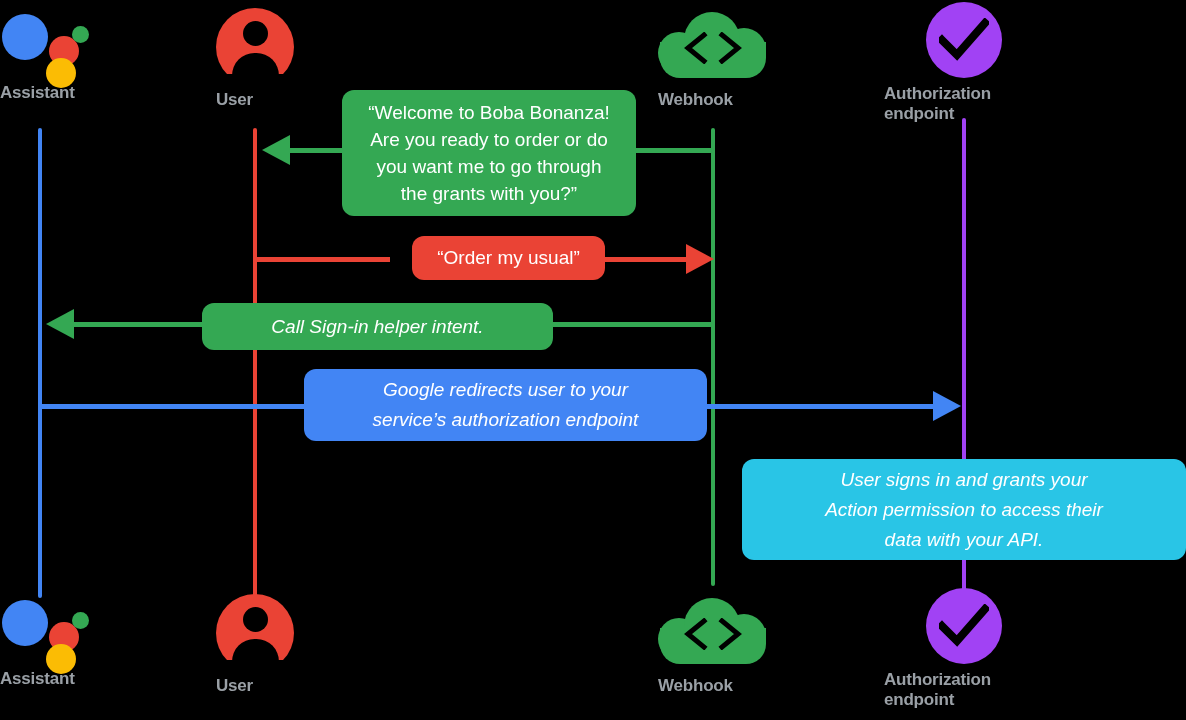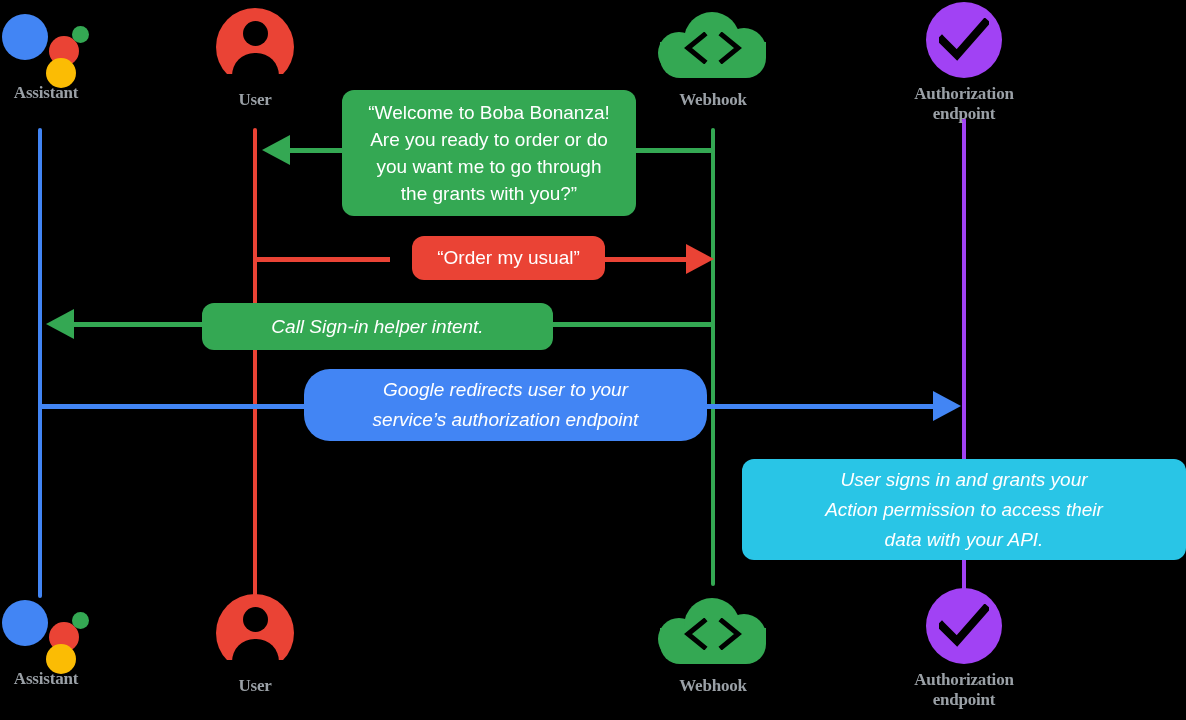--- a/index.html
+++ b/index.html
@@ -6,21 +6,21 @@
   body{
     font-family:"Liberation Sans", sans-serif;
     width:1186px;height:720px;overflow:hidden;
   }
   #stage{position:relative;width:1186px;height:720px;background:#000;}
 
   
   .lifeline{position:absolute;width:4px;border-radius:2px;}
 
   
-  .actor{position:absolute;text-align:center;font-family:Liberation Serif, serif;}
+  .actor{position:absolute;text-align:left;}
   .actor-label{
     color:#9aa0a6;font-weight:bold;font-size:17px;line-height:20px;
     white-space:pre-line;letter-spacing:-0.2px;
   }
   .icon-wrap{position:relative;margin:0 auto;}
 
   
   .assistant-logo{position:relative;width:92px;height:75px;}
   .assistant-logo i{position:absolute;border-radius:50%;display:block;}
   .dot-blue  {width:46px;height:46px;left:2px;  top:6px;  background:#4285F4;}
@@ -201,21 +201,21 @@
   <div class="ahead left" style="left:46px;top:309px;border-right:28px solid #34A853;"></div>
   <div class="bubble mono" style="left:202px;top:303px;width:351px;height:47px;background:#34A853;
               font-size:19px;line-height:26px;">
     <span class="txt">Call Sign-in helper intent.</span>
   </div>
 
   <div class="aline" style="left:40px;top:404px;width:266px;background:#4285F4;"></div>
   <div class="aline" style="left:705px;top:404px;width:230px;background:#4285F4;"></div>
   <div class="ahead right" style="left:933px;top:391px;border-left:28px solid #4285F4;"></div>
   <div class="bubble mono" style="left:304px;top:369px;width:403px;height:72px;background:#4285F4;
-              font-size:19px;line-height:30px;border-radius:26px;">
+              font-size:19px;line-height:30px;">
     <span class="txt">Google redirects user to your
 service’s authorization endpoint</span>
   </div>
 
   <div class="bubble mono" style="left:742px;top:459px;width:444px;height:101px;background:#29C5E6;
               font-size:19px;line-height:30px;padding:0 8px;">
     <span class="txt">User signs in and grants your
 Action permission to access their
 data with your API.</span>
   </div>

